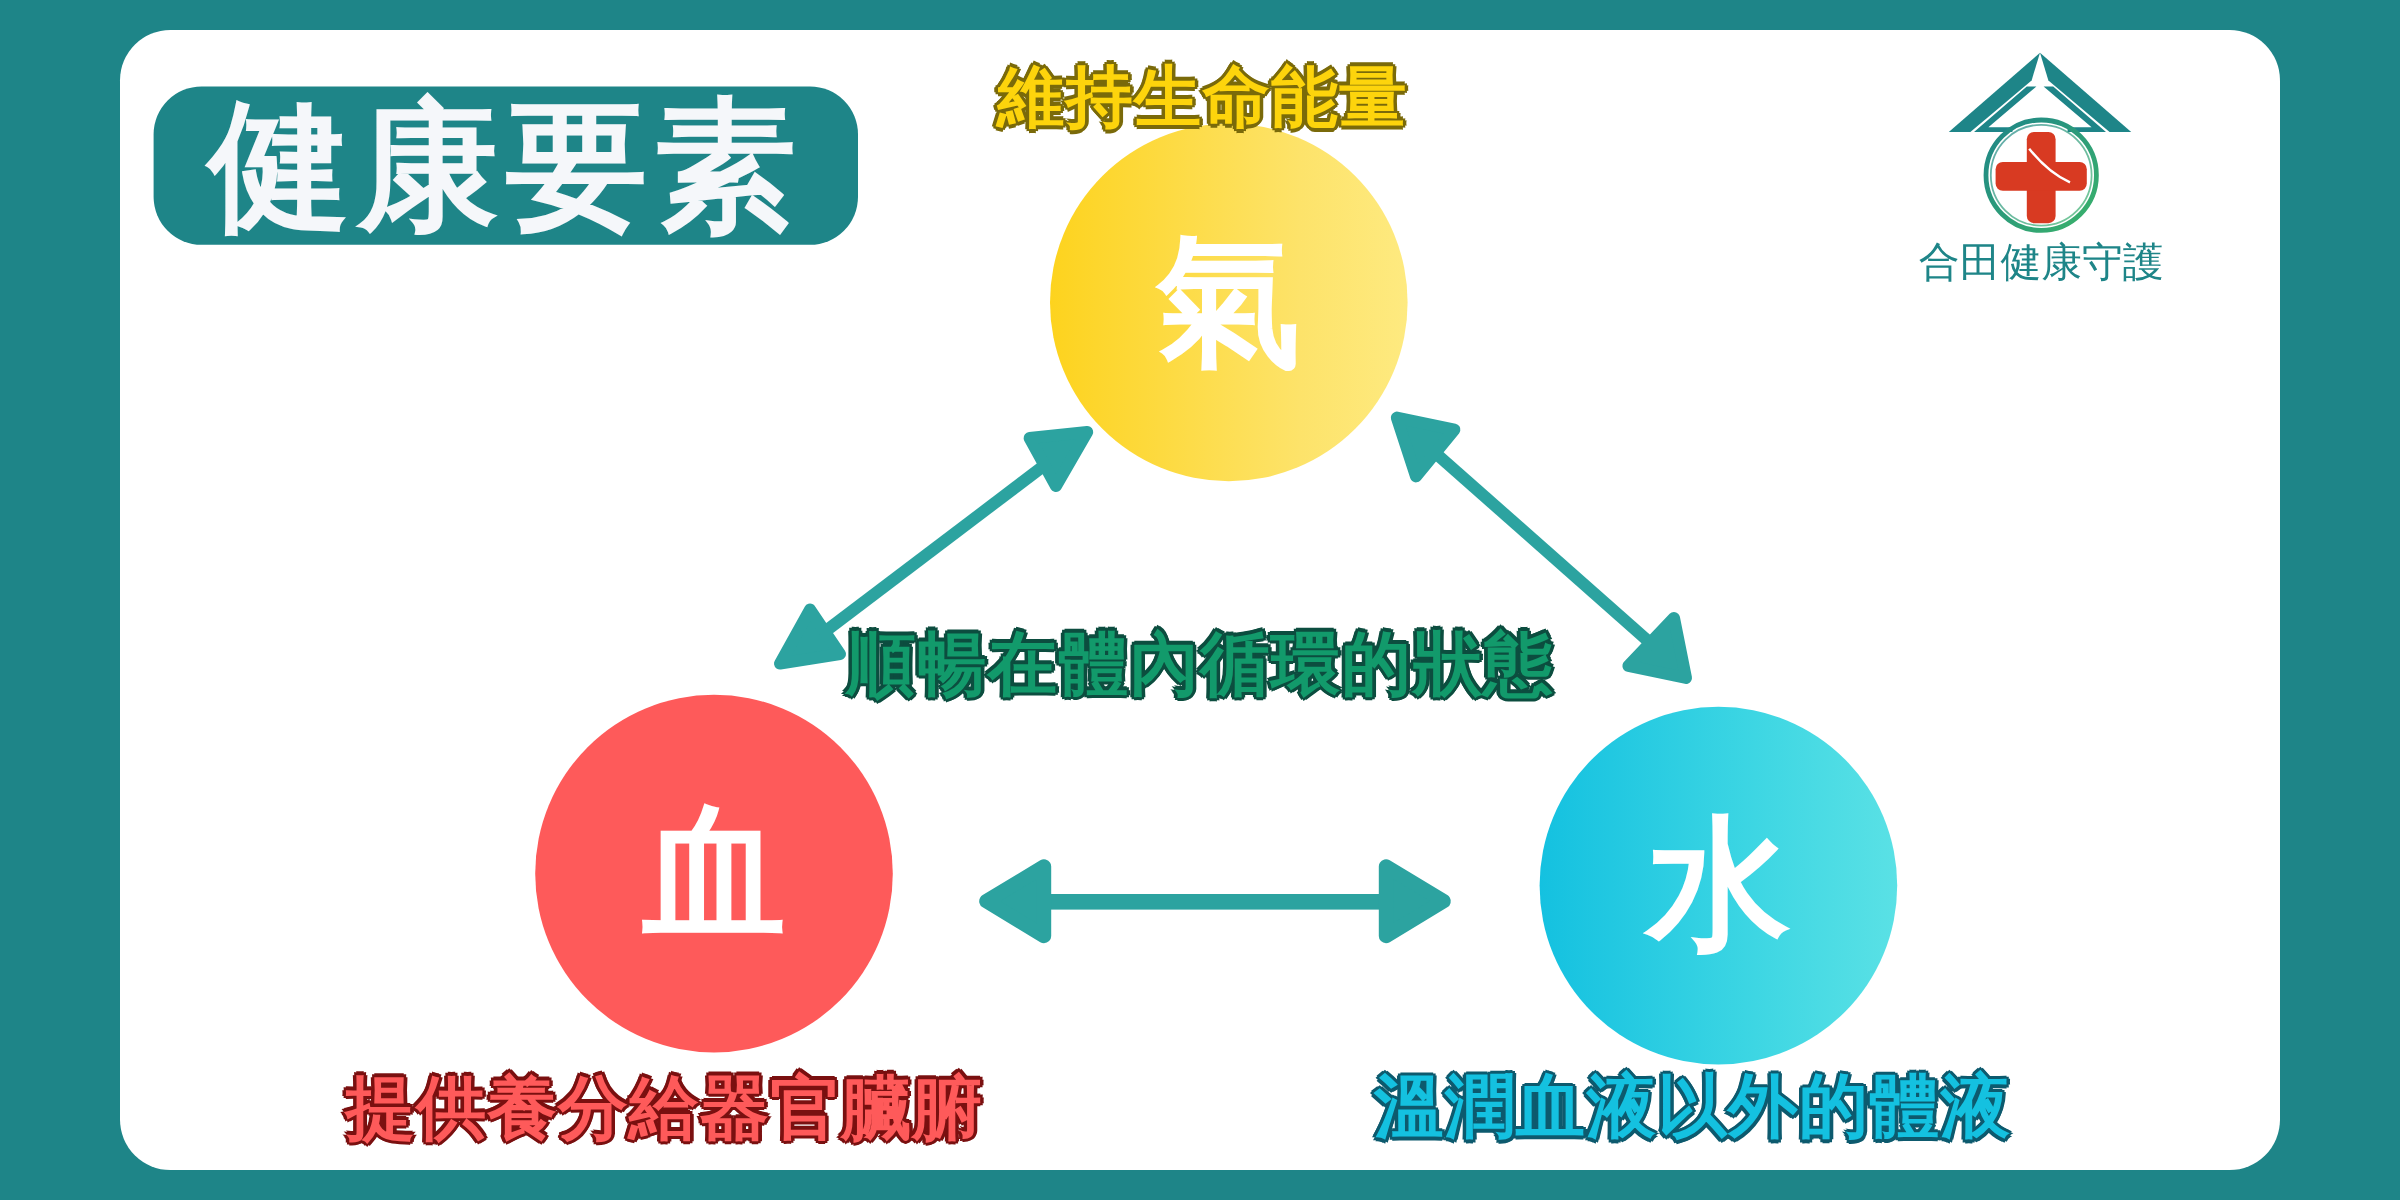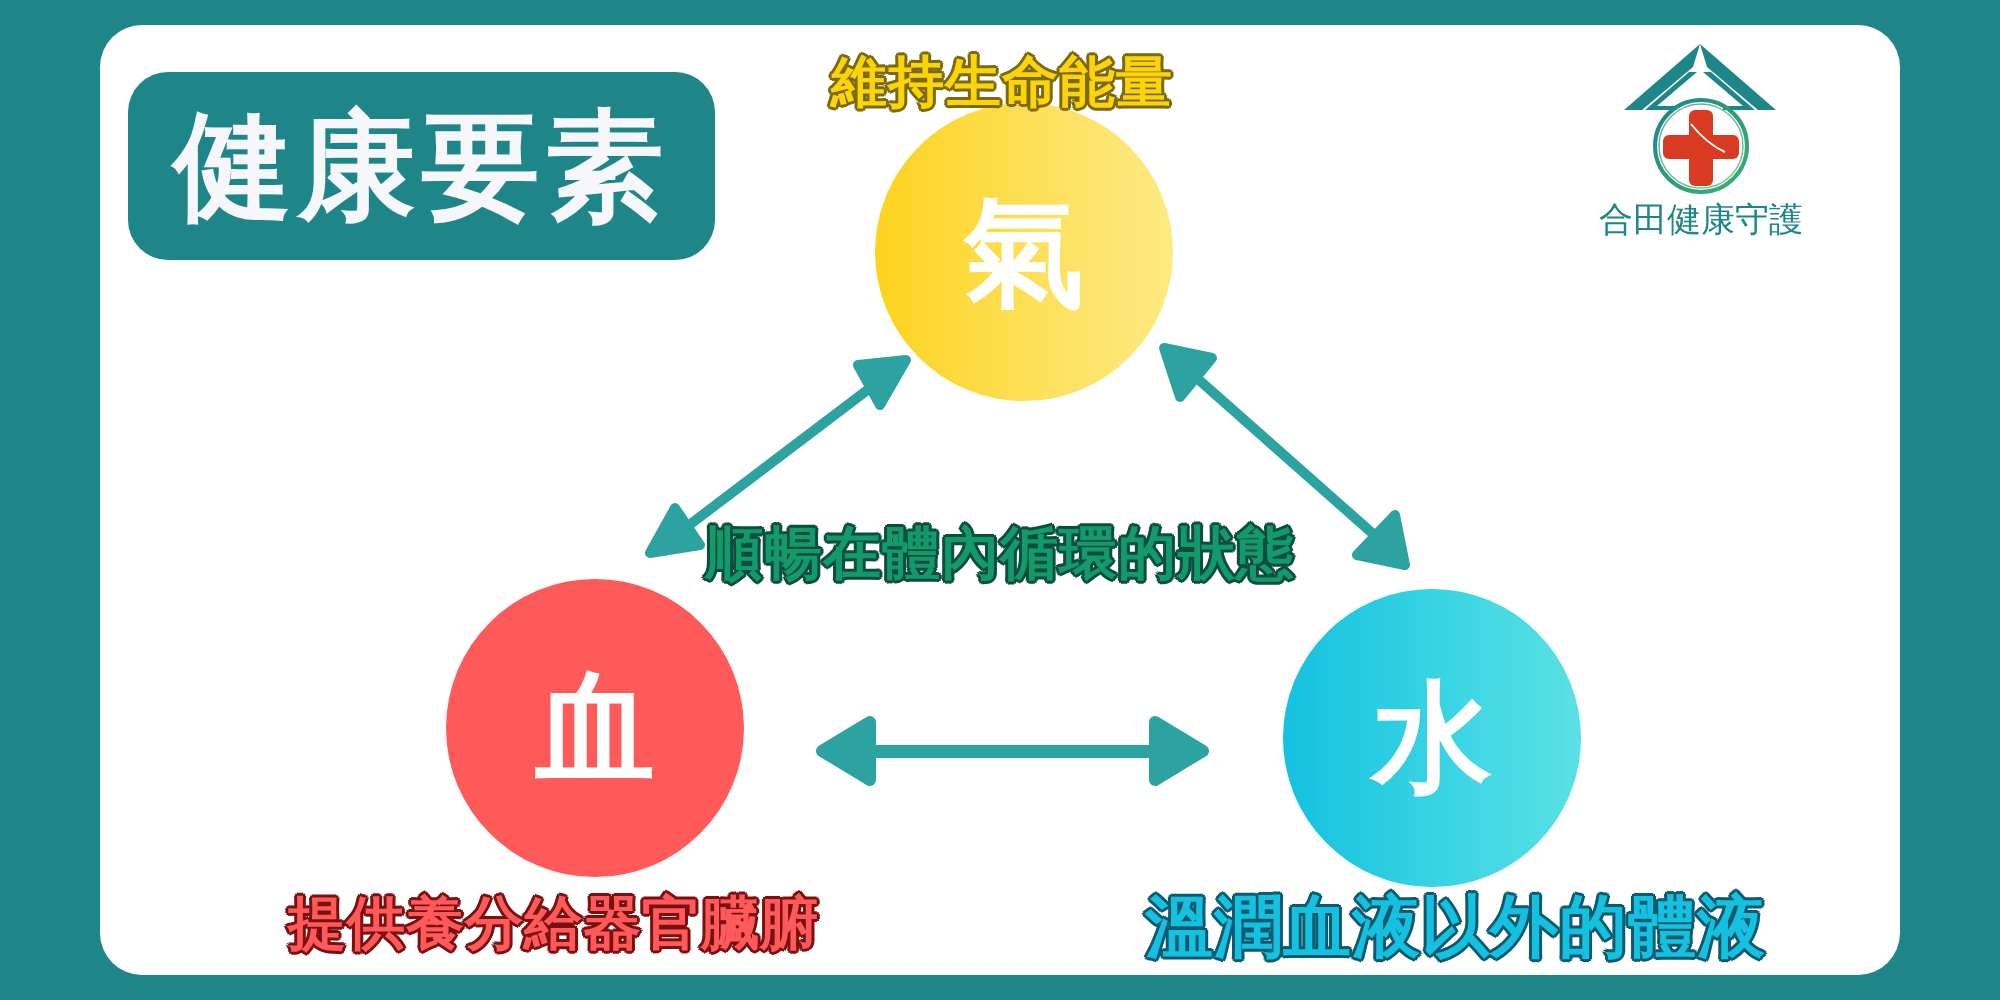--- a/index.html
+++ b/index.html
@@ -1,19 +1,19 @@
 <!DOCTYPE html>
 <html><head>
 <meta charset="utf-8">
 <style>
   html, body { margin:0; padding:0; }
   body { width:2000px; height:1000px; background:#1e8588; position:relative; overflow:hidden;
          font-family:"DejaVu Sans", "Liberation Sans", sans-serif; }
   .card { position:absolute; left:100px; top:25px; width:1800px; height:950px; background:#ffffff; border-radius:42px; }
-  .title-badge { position:absolute; left:128px; top:72px; width:587px; height:188px; background:#1e8588; border-radius:40px;
+  .title-badge { position:absolute; left:128px; top:72px; width:587px; height:132px; background:#1e8588; border-radius:40px;
                  display:flex; align-items:center; justify-content:center; }
   .title-badge span { color:#f5f7fa; font-size:118px; font-weight:bold; letter-spacing:6px; line-height:1; }
 
   .logo { position:absolute; left:1585px; top:40px; width:230px; height:205px; }
   .logo svg { position:absolute; left:0; top:0; }
   .logo-text { position:absolute; left:5px; top:162px; width:222px; text-align:center; color:#1e8588;
                font-size:34px; font-weight:normal; letter-spacing:0px; line-height:1; white-space:nowrap; }
 
   .circle { position:absolute; width:298px; height:298px; border-radius:50%;
             display:flex; align-items:center; justify-content:center; }
@@ -22,21 +22,21 @@
   .c-blood { left:446px; top:579px; background:#fe5a5a; }
   .c-water { left:1283px; top:589px; background:linear-gradient(90deg,#14c1e0 0%,#3dd6e3 60%,#5ae1e5 100%); }
 
   .label { position:absolute; font-weight:bold; line-height:1; white-space:nowrap; letter-spacing:1px;text-align:center; }
   .lbl-qi { left:831px; top:54px; font-size:56px; color:#fdd40c;
             text-shadow: 3px 0 0 #7a6a0a,-3px 0 0 #7a6a0a,0 3px 0 #7a6a0a,0 -3px 0 #7a6a0a,2px 2px 0 #7a6a0a,-2px -2px 0 #7a6a0a,2px -2px 0 #7a6a0a,-2px 2px 0 #7a6a0a; }
   .lbl-center { left:705px; top:524px; font-size:58px; color:#129a6b;
             text-shadow: 3px 0 0 #0c4d3f,-3px 0 0 #0c4d3f,0 3px 0 #0c4d3f,0 -3px 0 #0c4d3f,2px 2px 0 #0c4d3f,-2px -2px 0 #0c4d3f,2px -2px 0 #0c4d3f,-2px 2px 0 #0c4d3f; }
   .lbl-blood { left:288px; top:894px; font-size:58px; color:#fe5a5a;
             text-shadow: 3px 0 0 #7a1010,-3px 0 0 #7a1010,0 3px 0 #7a1010,0 -3px 0 #7a1010,2px 2px 0 #7a1010,-2px -2px 0 #7a1010,2px -2px 0 #7a1010,-2px 2px 0 #7a1010; }
-  .lbl-water { left:1145px; top:893px; font-size:68px; color:#14c1e0;
+  .lbl-water { left:1145px; top:893px; font-size:58px; color:#14c1e0;
             text-shadow: 3px 0 0 #0d5a6e,-3px 0 0 #0d5a6e,0 3px 0 #0d5a6e,0 -3px 0 #0d5a6e,2px 2px 0 #0d5a6e,-2px -2px 0 #0d5a6e,2px -2px 0 #0d5a6e,-2px 2px 0 #0d5a6e; }
 
   .arrows { position:absolute; left:0; top:0; width:2000px; height:1000px; pointer-events:none; }
 </style>
 </head>
 <body>
 
 <div class="card"></div>
 
 <div class="title-badge">

